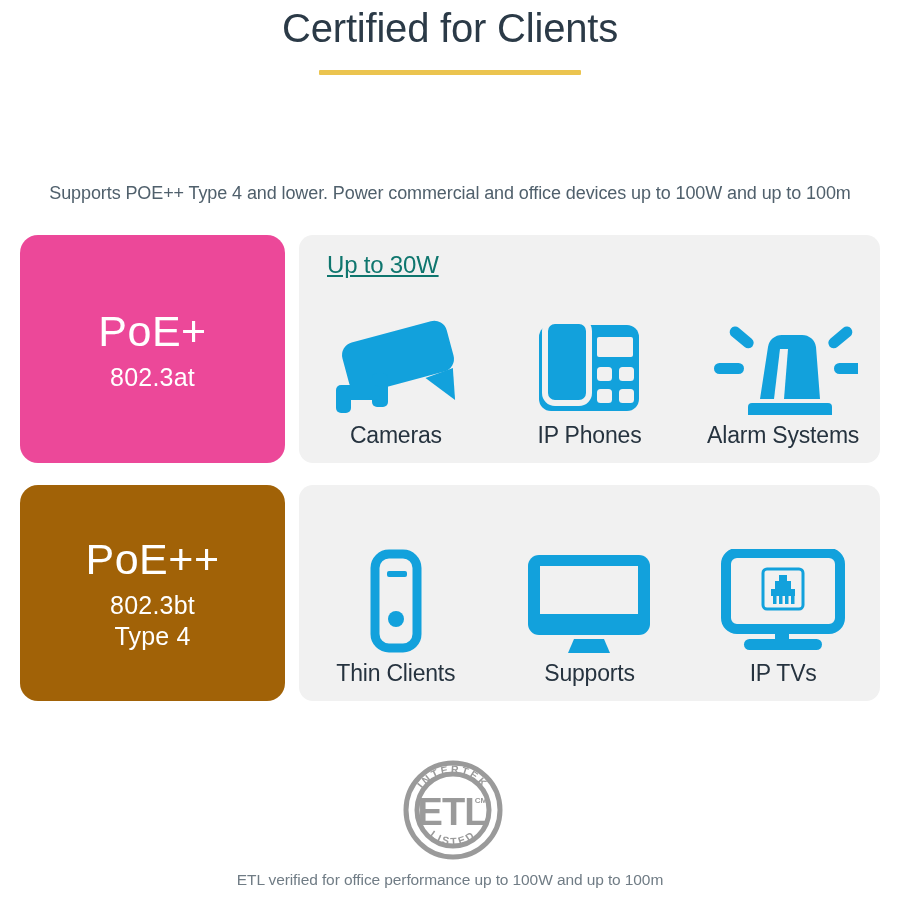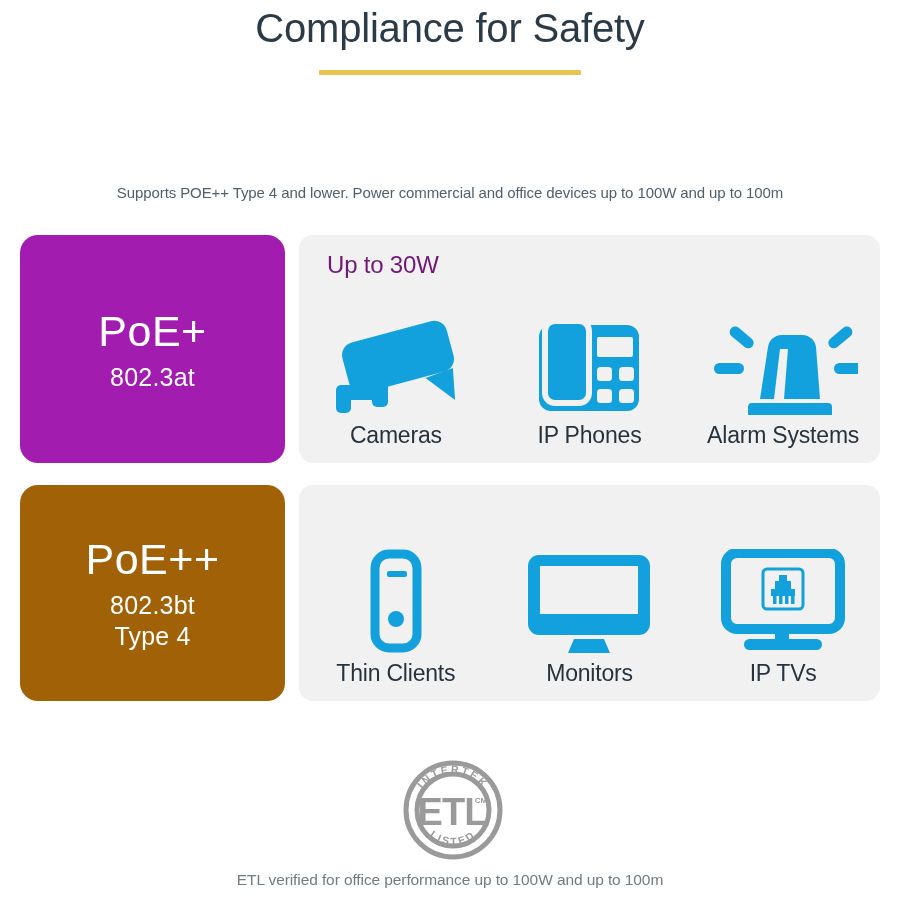--- a/index.html
+++ b/index.html
@@ -39,21 +39,21 @@
     background: #ebc44f;
     margin: 18px auto 0 auto;
     border-radius: 1px;
   }
   #subtitle {
     position: absolute;
     left: 0;
     top: 182px;
     width: 900px;
     text-align: center;
-    font-size: 15px;
+    font-size: 18px;
     color: #50606c;
     line-height: 22px;
     letter-spacing: -0.1px;
   }
 
   
   .tier-row {
     position: absolute;
     left: 20px;
     width: 860px;
@@ -67,21 +67,21 @@
     width: 265px;
     flex: 0 0 265px;
     border-radius: 18px;
     display: flex;
     flex-direction: column;
     align-items: center;
     justify-content: center;
     color: #ffffff;
     text-align: center;
   }
-  .badge-card.blue { background: #a21caf; }
+  .badge-card.blue { background: #ec4899; }
   .badge-card.navy { background: #a16207; }
   .badge-title {
     font-size: 43px;
     font-weight: 400;
     line-height: 50px;
     letter-spacing: 0.5px;
   }
   .badge-sub {
     font-size: 25px;
     font-weight: 400;
@@ -94,22 +94,23 @@
     flex: 1 1 auto;
     background: #f1f1f1;
     border-radius: 14px;
     position: relative;
   }
   .panel-power {
     position: absolute;
     left: 28px;
     top: 16px;
     font-size: 24px;
-    color: #701a75;
+    color: #0f766e;
     letter-spacing: -0.2px;
+    text-decoration: underline;
   }
   .device-grid {
     position: absolute;
     left: 0;
     right: 0;
     bottom: 14px;
     display: flex;
     justify-content: space-around;
     align-items: flex-start;
   }
@@ -150,21 +151,21 @@
     text-align: center;
     font-size: 15.5px;
     color: #707c85;
     letter-spacing: -0.1px;
   }
 </style>
 </head>
 <body>
 
 <div id="header">
-  <div class="title-line" id="title-line-1">Compliance for Safety</div>
+  <div class="title-line" id="title-line-1">Certified for Clients</div>
   <div id="title-rule"></div>
 </div>
 
 <div id="subtitle">Supports POE++ Type 4 and lower. Power commercial and office devices up to 100W and up to 100m</div>
 
 <div class="tier-row" id="row-poe-plus">
 
   <div class="badge-card blue">
     <div class="badge-title">PoE+</div>
     <div class="badge-sub">802.3at</div>
@@ -250,21 +251,21 @@
       </div>
 
       <div class="device-item">
         <div class="device-icon">
           <svg width="130" height="104" viewBox="0 0 130 104" aria-hidden="true">
             <rect x="4" y="6" width="122" height="80" rx="11" fill="#12a1dc"></rect>
             <rect x="16" y="17" width="98" height="48" fill="#f1f1f1"></rect>
             <path d="M50 90 L80 90 L86 104 L44 104 Z" fill="#12a1dc"></path>
           </svg>
         </div>
-        <div class="device-label">Monitors</div>
+        <div class="device-label">Supports</div>
       </div>
 
       <div class="device-item">
         <div class="device-icon">
           <svg width="130" height="104" viewBox="0 0 130 104" aria-hidden="true">
             <rect x="8" y="4" width="114" height="76" rx="11" fill="none" stroke="#12a1dc" stroke-width="10"></rect>
             <rect x="57" y="80" width="14" height="12" fill="#12a1dc"></rect>
             <rect x="26" y="90" width="78" height="11" rx="5.5" fill="#12a1dc"></rect>
             <rect x="45" y="20" width="40" height="40" rx="4" fill="none" stroke="#12a1dc" stroke-width="3"></rect>
             <path d="M57 32 h4 v-6 h8 v6 h4 v10 h-16 z" fill="#12a1dc"></path>

